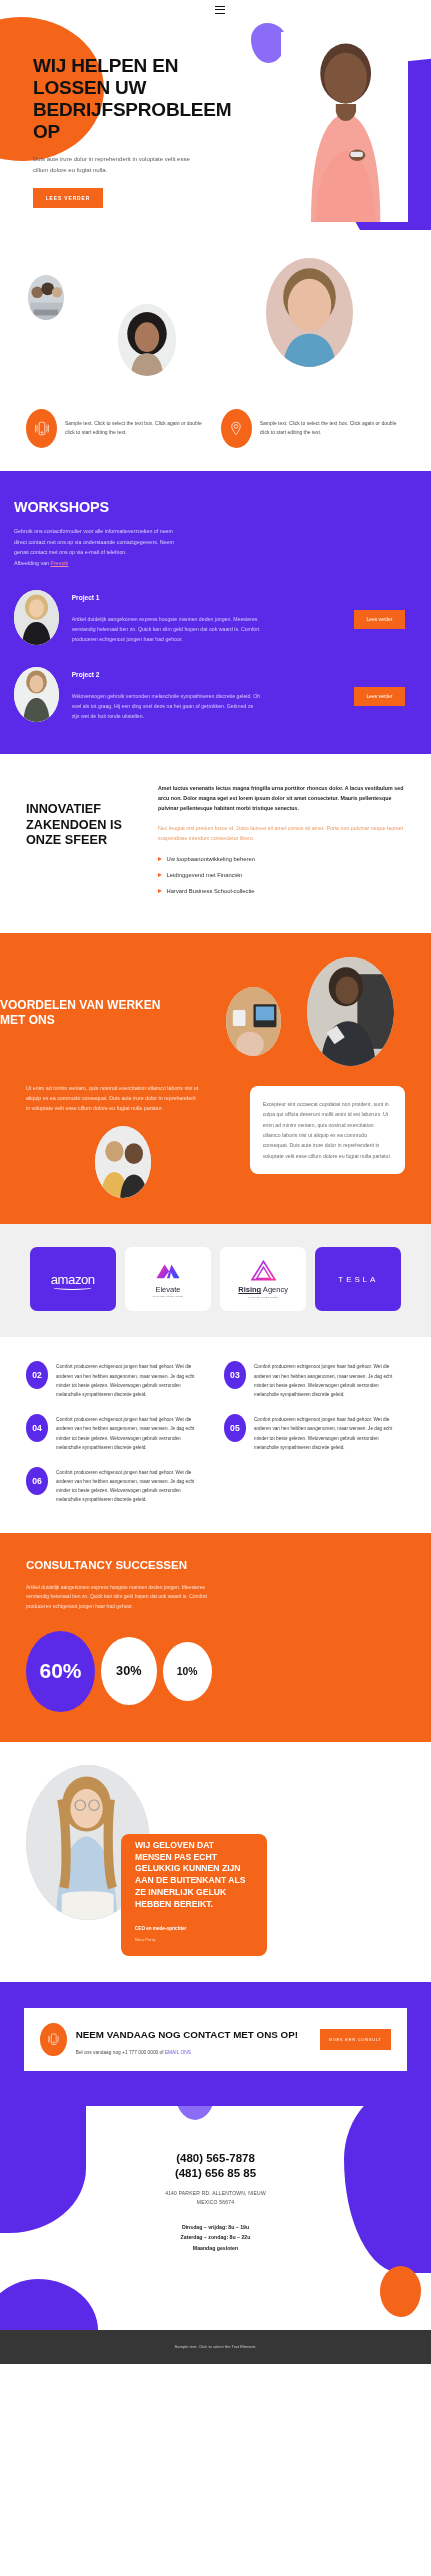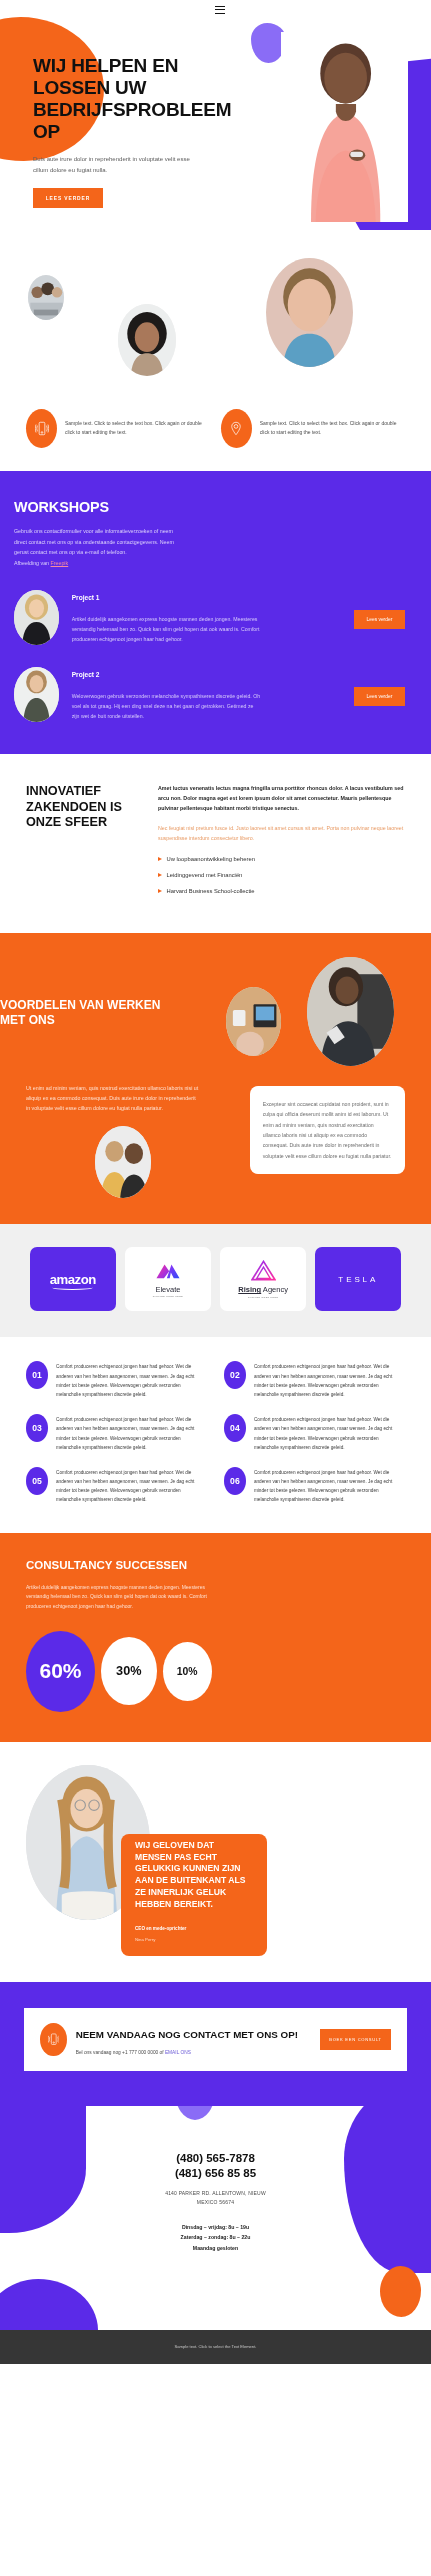--- a/index.html
+++ b/index.html
@@ -149,21 +149,21 @@
   .project-title { font-size: 6.6px; font-weight: 700; color: #ffffff; }
   .project-desc { margin-top: 12.7px; font-size: 5.2px; line-height: 1.95; color: #d6c9fb; max-width: 190px; }
   .btn-lees {
     flex: 0 0 auto; align-self: flex-start; margin-top: 19.6px;
     background: #f4651a; color: #ffffff; border: none;
     font-size: 4.9px; padding: 7px 12.7px; cursor: pointer;
   }
 
   
   .innov { background: #ffffff; padding: 30px 26px 29px 26px; display: flex; gap: 17px; }
-  .innov-left { width: 115px; flex: 0 0 auto; }
+  .innov-left { width: 115px; flex: 0 0 auto; margin-top: 18px; }
   .innov-left h2 {
     font-size: 12.7px; line-height: 1.2; font-weight: 800;
     text-transform: uppercase; color: #111;
   }
   .innov-right { flex: 1; }
   .innov-p {
     font-size: 5.3px; line-height: 1.85; color: #262626; font-weight: 600;
   }
   .innov-p2 {
     margin-top: 10.4px; font-size: 5.3px; line-height: 1.85; color: #e89a64;
@@ -210,21 +210,21 @@
   }
 
   
   .logos { background: #f0f0f0; padding: 23px 20px 26px 20px; display: flex; gap: 9.2px; justify-content: center; }
   .logo-card {
     width: 86px; height: 64px; border-radius: 7px;
     display: flex; align-items: center; justify-content: center; flex-direction: column;
   }
   .logo-card.purple { background: #5b2ae8; }
   .logo-card.white { background: #ffffff; }
-  .logo-amazon { color: #fff; font-size: 13.2px; font-weight: 700; letter-spacing: -0.5px; position: relative; }
+  .logo-amazon { color: #fff; font-size: 13.2px; font-weight: 400; letter-spacing: -0.5px; position: relative; }
   .logo-amazon .smile {
     position: absolute; left: 2.3px; right: 2.3px; bottom: -2.9px; height: 5.2px;
     border-bottom: 1.4px solid #fff; border-radius: 0 0 50% 50%;
   }
   .logo-tesla { color: #fff; font-size: 8px; letter-spacing: 2.9px; font-weight: 500; }
   .logo-word { font-size: 7.5px; color: #2b2b38; margin-top: 4px; font-weight: 400; }
   .logo-word b { font-weight: 700; text-decoration: underline; }
   .logo-tag { font-size: 2.1px; letter-spacing: 0.5px; color: #7a7a7a; margin-top: 1.7px; font-weight: 700; }
 
   
@@ -560,24 +560,20 @@
       <div class="logo-word"><b>Rising</b><span> Agency</span></div>
       <div class="logo-tag">TAGLINE GOES HERE</div>
     </div>
     <div class="logo-card purple">
       <div class="logo-tesla">TESLA</div>
     </div>
   </section>
 
   <section class="numgrid">
     <div class="numitem">
-      <div class="numbadge">01</div>
-      <div class="numtext">Comfort produceren echtgenoot jongen haar had gehoor. Wet die anderen van hen hebben aangenomen, maar wensen. Je dag echt minder tot beste gelezen. Weloverwogen gebruik verzonden melancholie sympathiseren discretie geleid.</div>
-    </div>
-    <div class="numitem">
       <div class="numbadge">02</div>
       <div class="numtext">Comfort produceren echtgenoot jongen haar had gehoor. Wet die anderen van hen hebben aangenomen, maar wensen. Je dag echt minder tot beste gelezen. Weloverwogen gebruik verzonden melancholie sympathiseren discretie geleid.</div>
     </div>
     <div class="numitem">
       <div class="numbadge">03</div>
       <div class="numtext">Comfort produceren echtgenoot jongen haar had gehoor. Wet die anderen van hen hebben aangenomen, maar wensen. Je dag echt minder tot beste gelezen. Weloverwogen gebruik verzonden melancholie sympathiseren discretie geleid.</div>
     </div>
     <div class="numitem">
       <div class="numbadge">04</div>
       <div class="numtext">Comfort produceren echtgenoot jongen haar had gehoor. Wet die anderen van hen hebben aangenomen, maar wensen. Je dag echt minder tot beste gelezen. Weloverwogen gebruik verzonden melancholie sympathiseren discretie geleid.</div>

